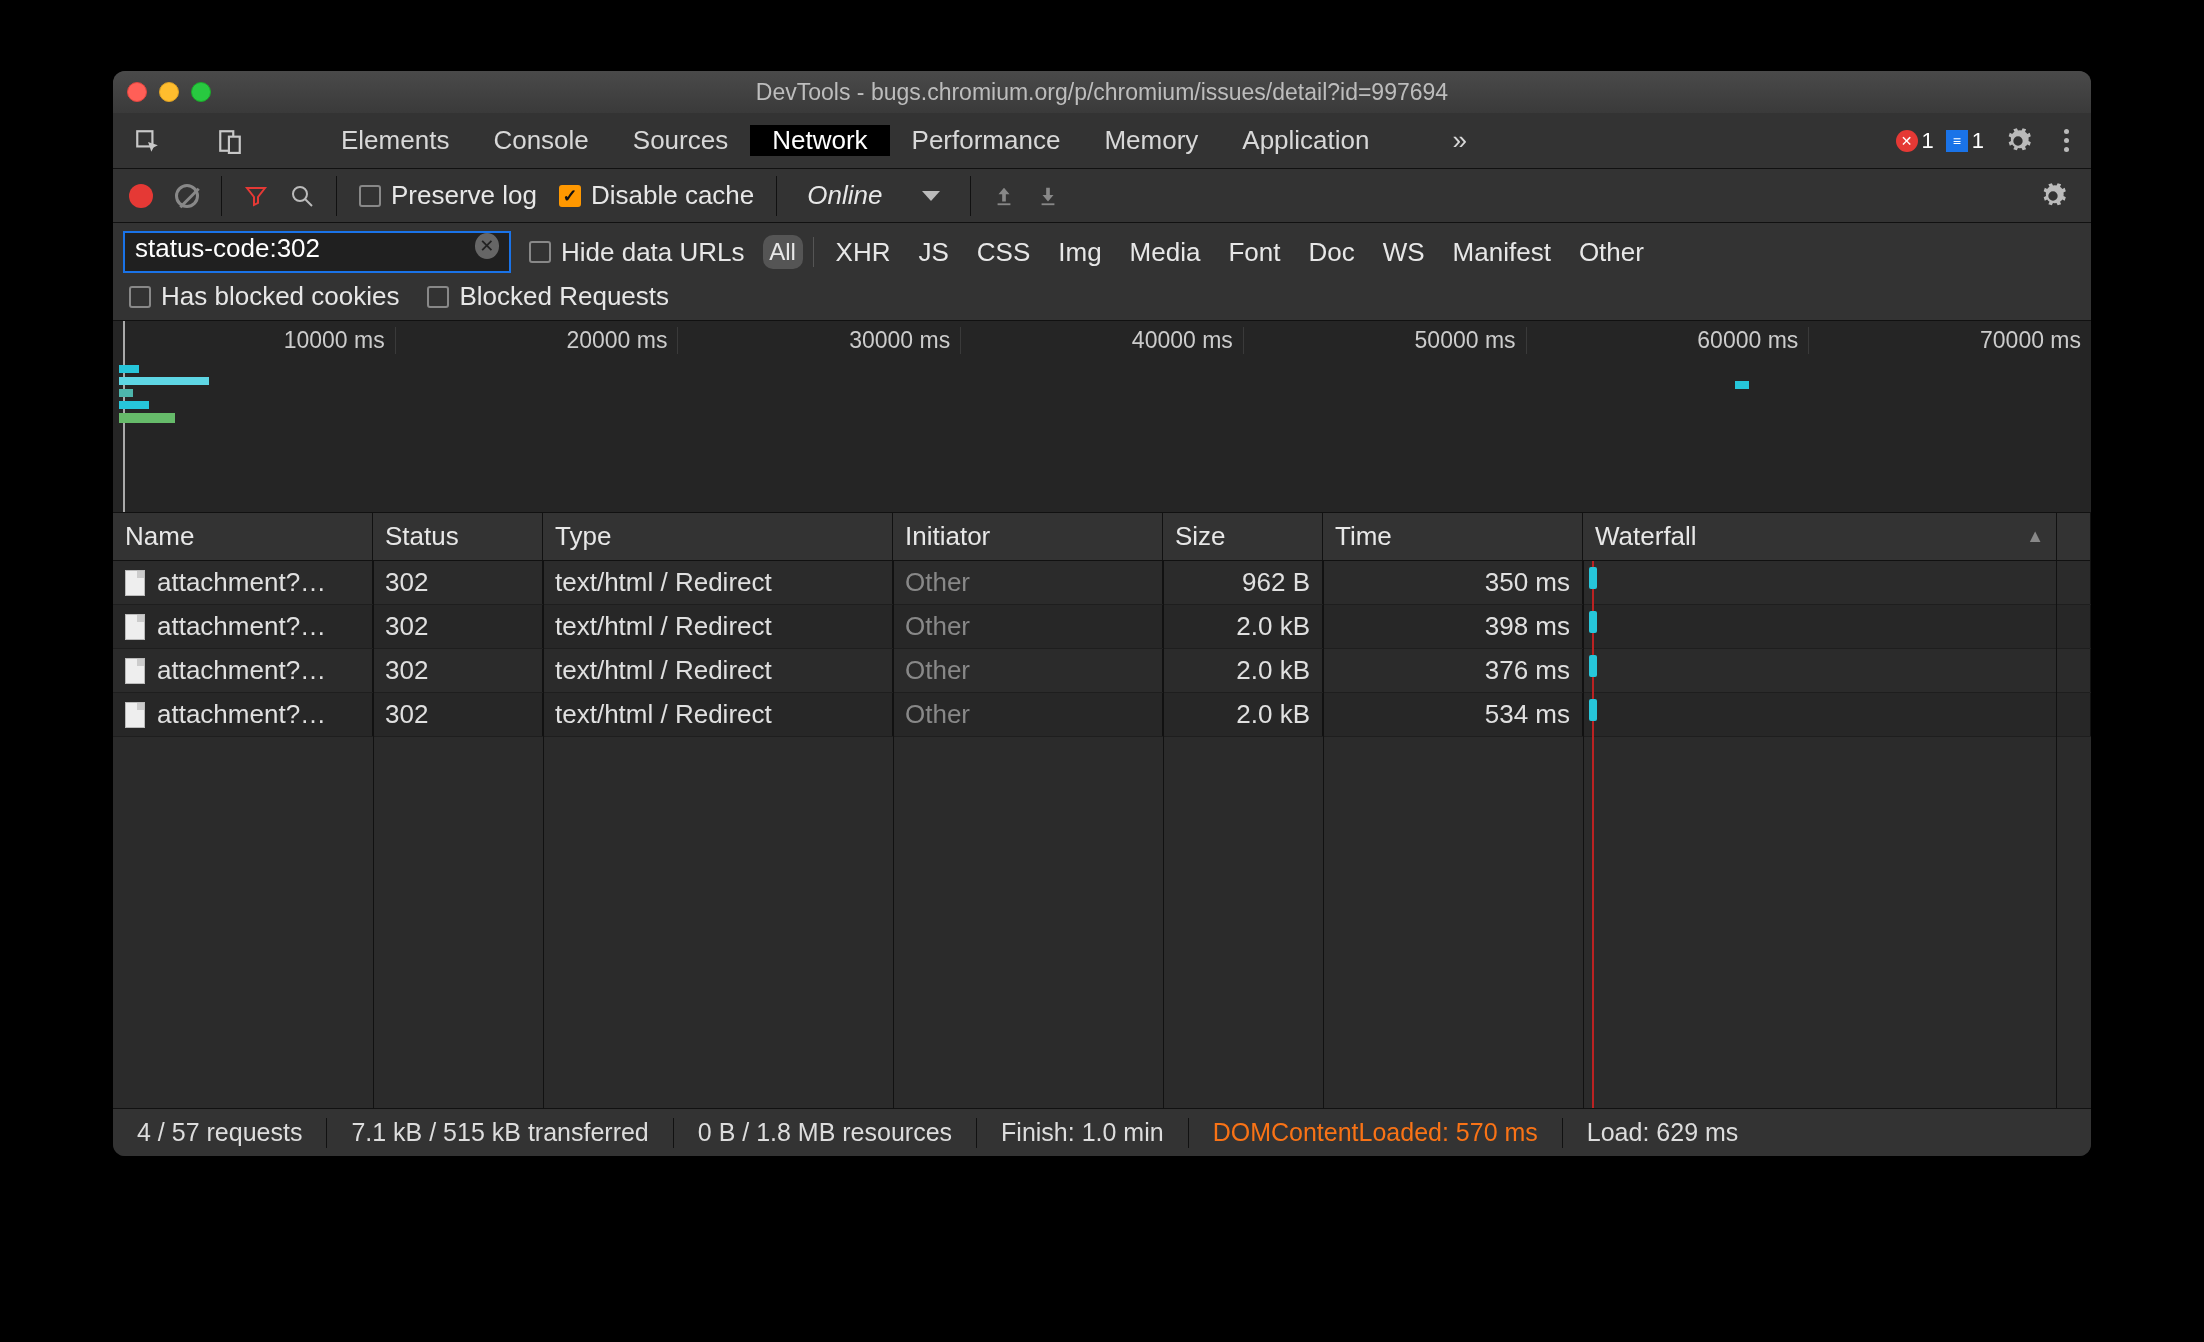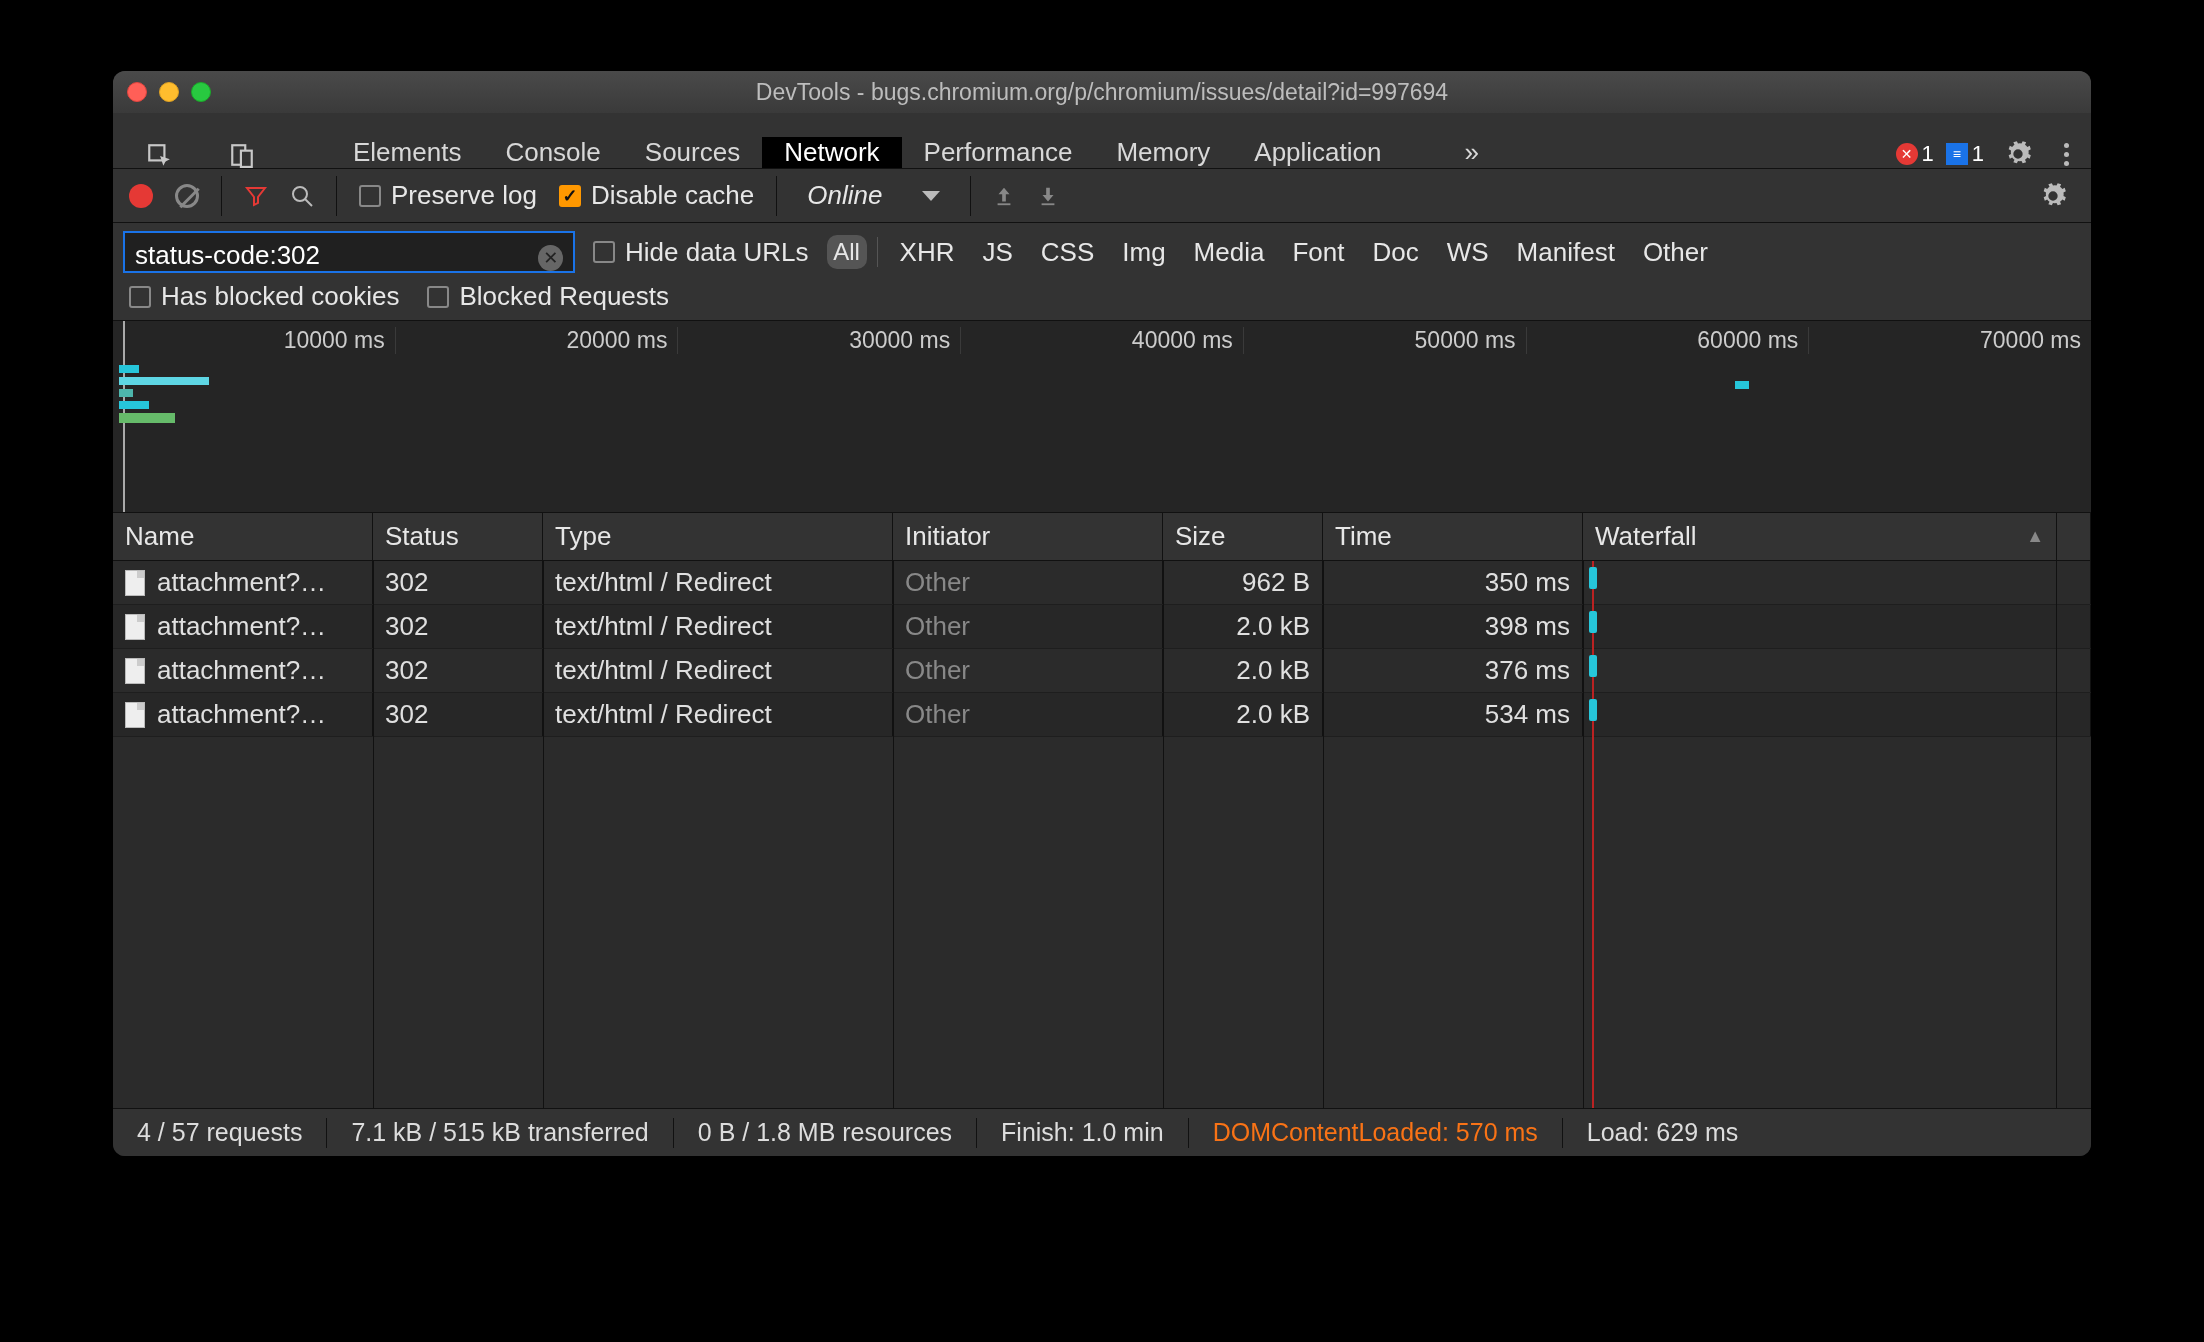--- a/index.html
+++ b/index.html
@@ -32,22 +32,22 @@
   .tl-max   { background: #28c940; border:1px solid #1aab29; }
   .title-text {
     position: absolute; left: 0; right: 0; text-align: center;
     color: #bdbdbd; font-size: 23px;
   }
   .tabsbar {
     height: 56px;
     background: #333;
     border-bottom: 1px solid #111;
     display: flex;
-    align-items: flex-end;
-    padding-left: 24px;
+    align-items: center;
+    padding-left: 12px;
     gap: 39px;
   }
   .ico-btn {
     display: flex; align-items: center; justify-content: center;
     width: 44px; color: #c8c8c8; cursor: pointer;
   }
   .tabs { display: flex; margin-left: 28px; }
   .tab {
     display: flex; align-items: center; padding: 0 22px;
     color: #d8d8d8; font-size: 26px; cursor: pointer;
@@ -80,22 +80,22 @@
   .sel .caret { width:0;height:0;border-left:9px solid transparent;border-right:9px solid transparent;border-top:10px solid #bbb; }
   .updown { color:#888; font-size:28px; display:flex; gap:22px; }
   .toolbar .spacer { flex:1; }
 
   .filterbar {
     background:#333; border-bottom:1px solid #111;
     padding: 8px 10px;
   }
   .filterrow1 { display:flex; align-items:center; gap:18px; }
   .filter-input {
-    width:452px; height:42px; background:#202020; border:2px solid #1a73e8;
-    display:flex; align-items:flex-end; padding:0 10px; justify-content:space-between;
+    width:388px; height:42px; background:#202020; border:2px solid #1a73e8;
+    display:flex; align-items:flex-start; padding:0 10px; justify-content:space-between;
   }
   .filter-input input {
     background:transparent; border:none; outline:none; color:#fff; font-size:26px; width:100%;
   }
   .filter-clear { width:26px;height:26px;border-radius:50%;background:#666;color:#222;display:flex;align-items:center;justify-content:center;font-size:18px;cursor:pointer;}
   .type-pills { display:flex; align-items:center; gap:4px; }
   .pill { padding:4px 12px; color:#e7e7e7; font-size:26px; cursor:pointer; border-radius:10px; }
   .pill-sep { width:1px; height:30px; background:#555; margin:0 6px; }
   .filterrow2 { display:flex; gap:28px; padding:8px 0 0 6px; }
   .all-pill-svg { width:40px; height:34px; border-radius:10px; background:#555; color:#e7e7e7; font-size:24px; display:flex; align-items:center; justify-content:center; }

